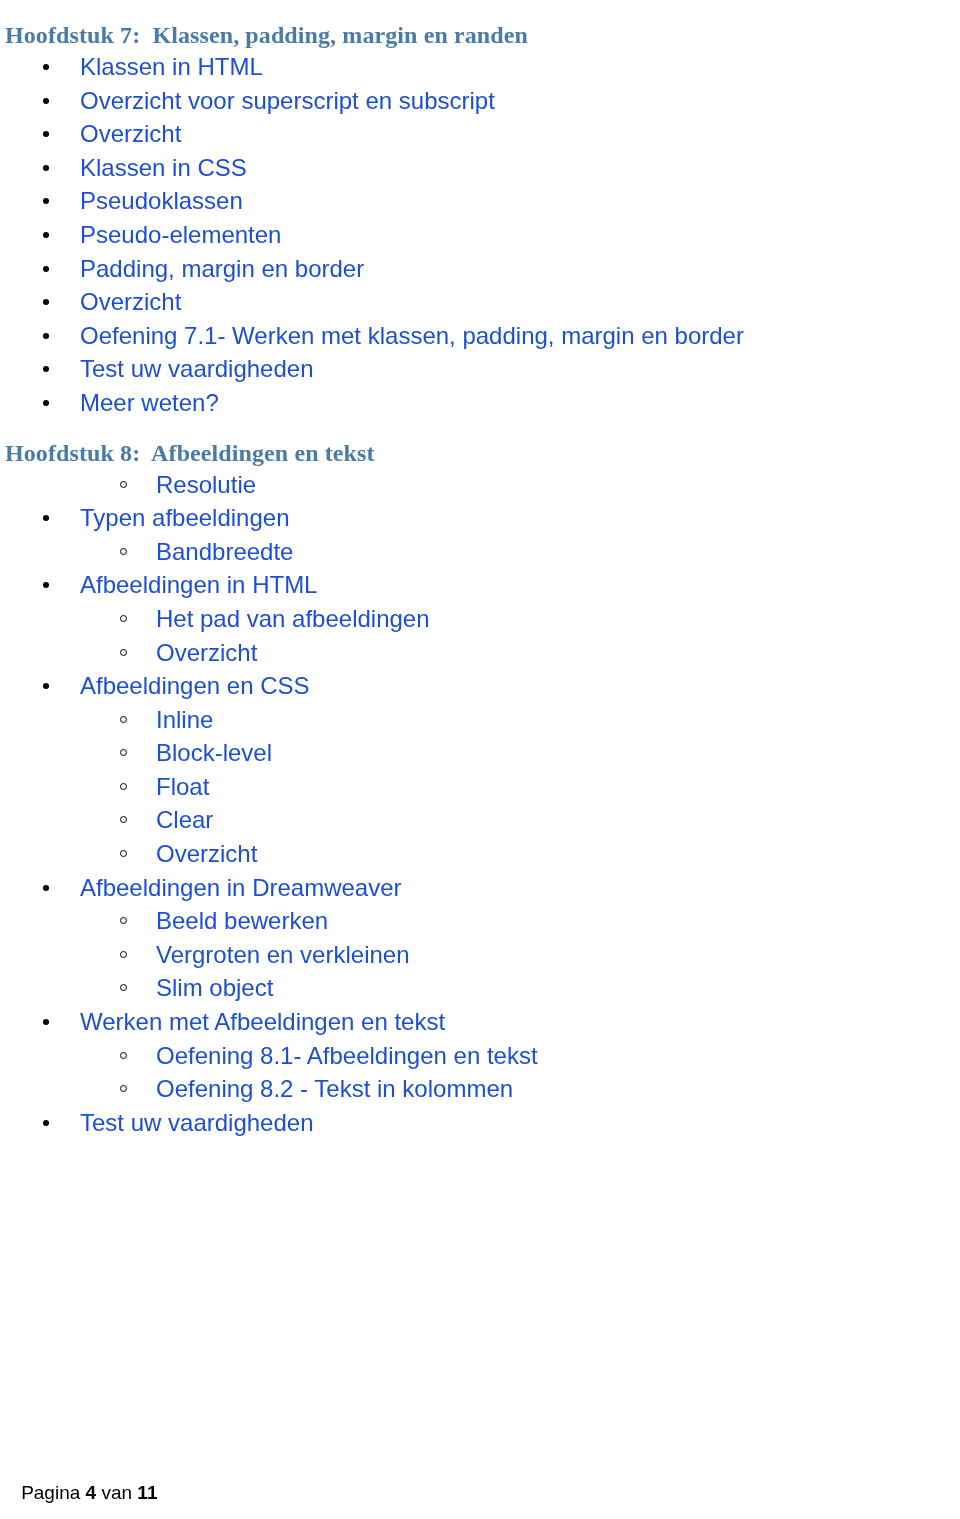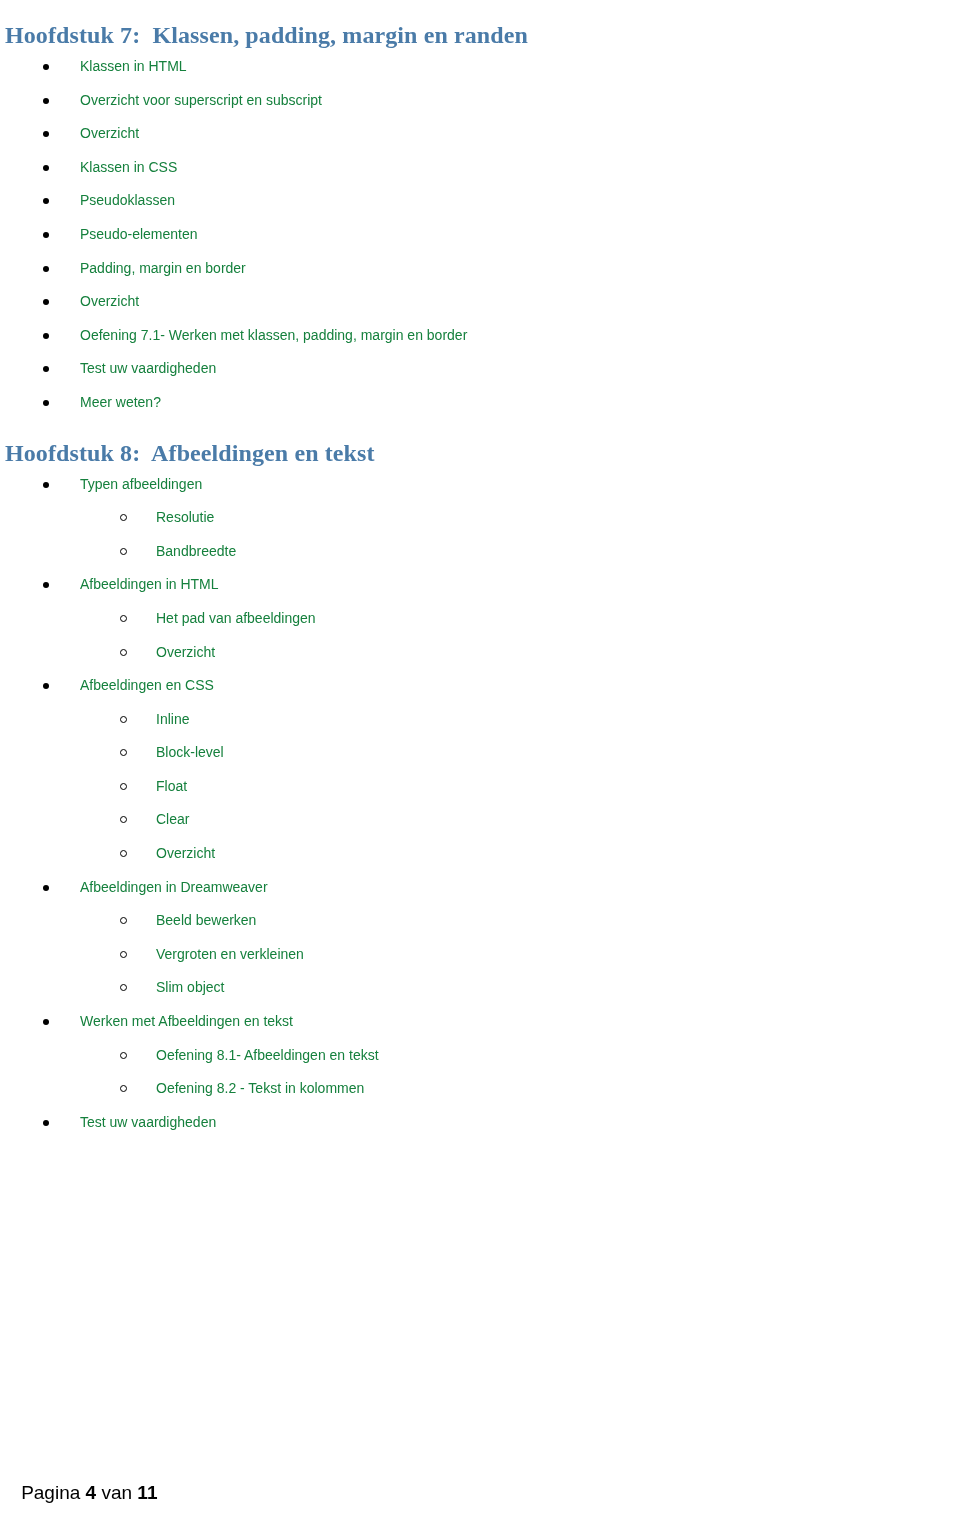--- a/index.html
+++ b/index.html
@@ -52,23 +52,23 @@
 
   
   ul.toc-list {
     list-style: none;
     margin: 0;
     padding: 0;
   }
 
   li.toc-item {
     position: relative;
-    font-size: 14px;
+    font-size: 24px;
     line-height: 33.6px;
-    color: #15803d;
+    color: #1d4ed8;
     white-space: pre;
   }
 
   
   li.lvl1 {
     padding-left: 80px;
   }
   li.lvl1::before {
     content: "";
     position: absolute;
@@ -134,22 +134,22 @@
         <li class="toc-item lvl1"><span>Oefening 7.1- Werken met klassen, padding, margin en border</span></li>
         <li class="toc-item lvl1"><span>Test uw vaardigheden</span></li>
         <li class="toc-item lvl1"><span>Meer weten?</span></li>
       </ul>
 
     <div class="gap-after-ch7"></div>
 
     <div class="chapter-heading" id="chapter8-heading">Hoofdstuk 8:  Afbeeldingen en tekst</div>
 
     <ul class="toc-list" id="chapter8-list">
+        <li class="toc-item lvl2"><span>Resolutie</span></li>
         <li class="toc-item lvl1"><span>Typen afbeeldingen</span></li>
-        <li class="toc-item lvl2"><span>Resolutie</span></li>
         <li class="toc-item lvl2"><span>Bandbreedte</span></li>
         <li class="toc-item lvl1"><span>Afbeeldingen in HTML</span></li>
         <li class="toc-item lvl2"><span>Het pad van afbeeldingen</span></li>
         <li class="toc-item lvl2"><span>Overzicht</span></li>
         <li class="toc-item lvl1"><span>Afbeeldingen en CSS</span></li>
         <li class="toc-item lvl2"><span>Inline</span></li>
         <li class="toc-item lvl2"><span>Block-level</span></li>
         <li class="toc-item lvl2"><span>Float</span></li>
         <li class="toc-item lvl2"><span>Clear</span></li>
         <li class="toc-item lvl2"><span>Overzicht</span></li>

